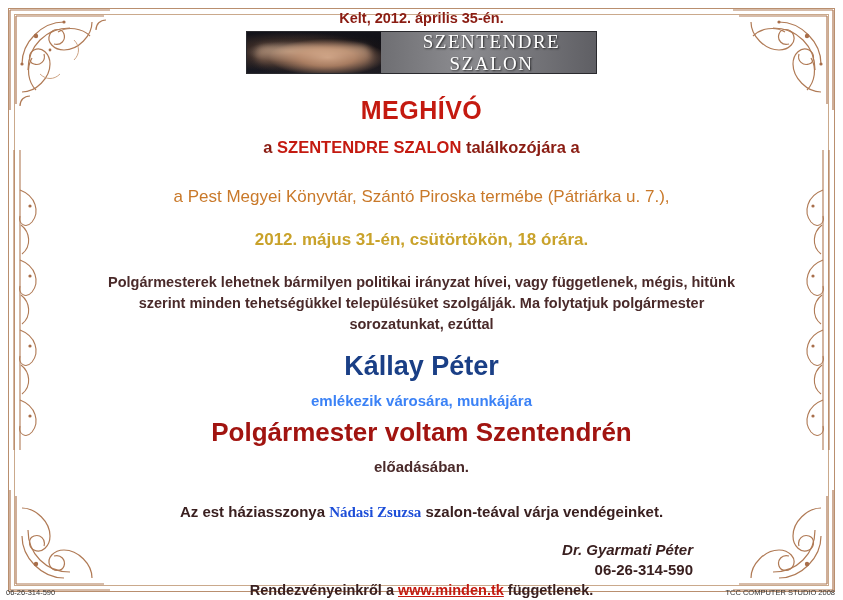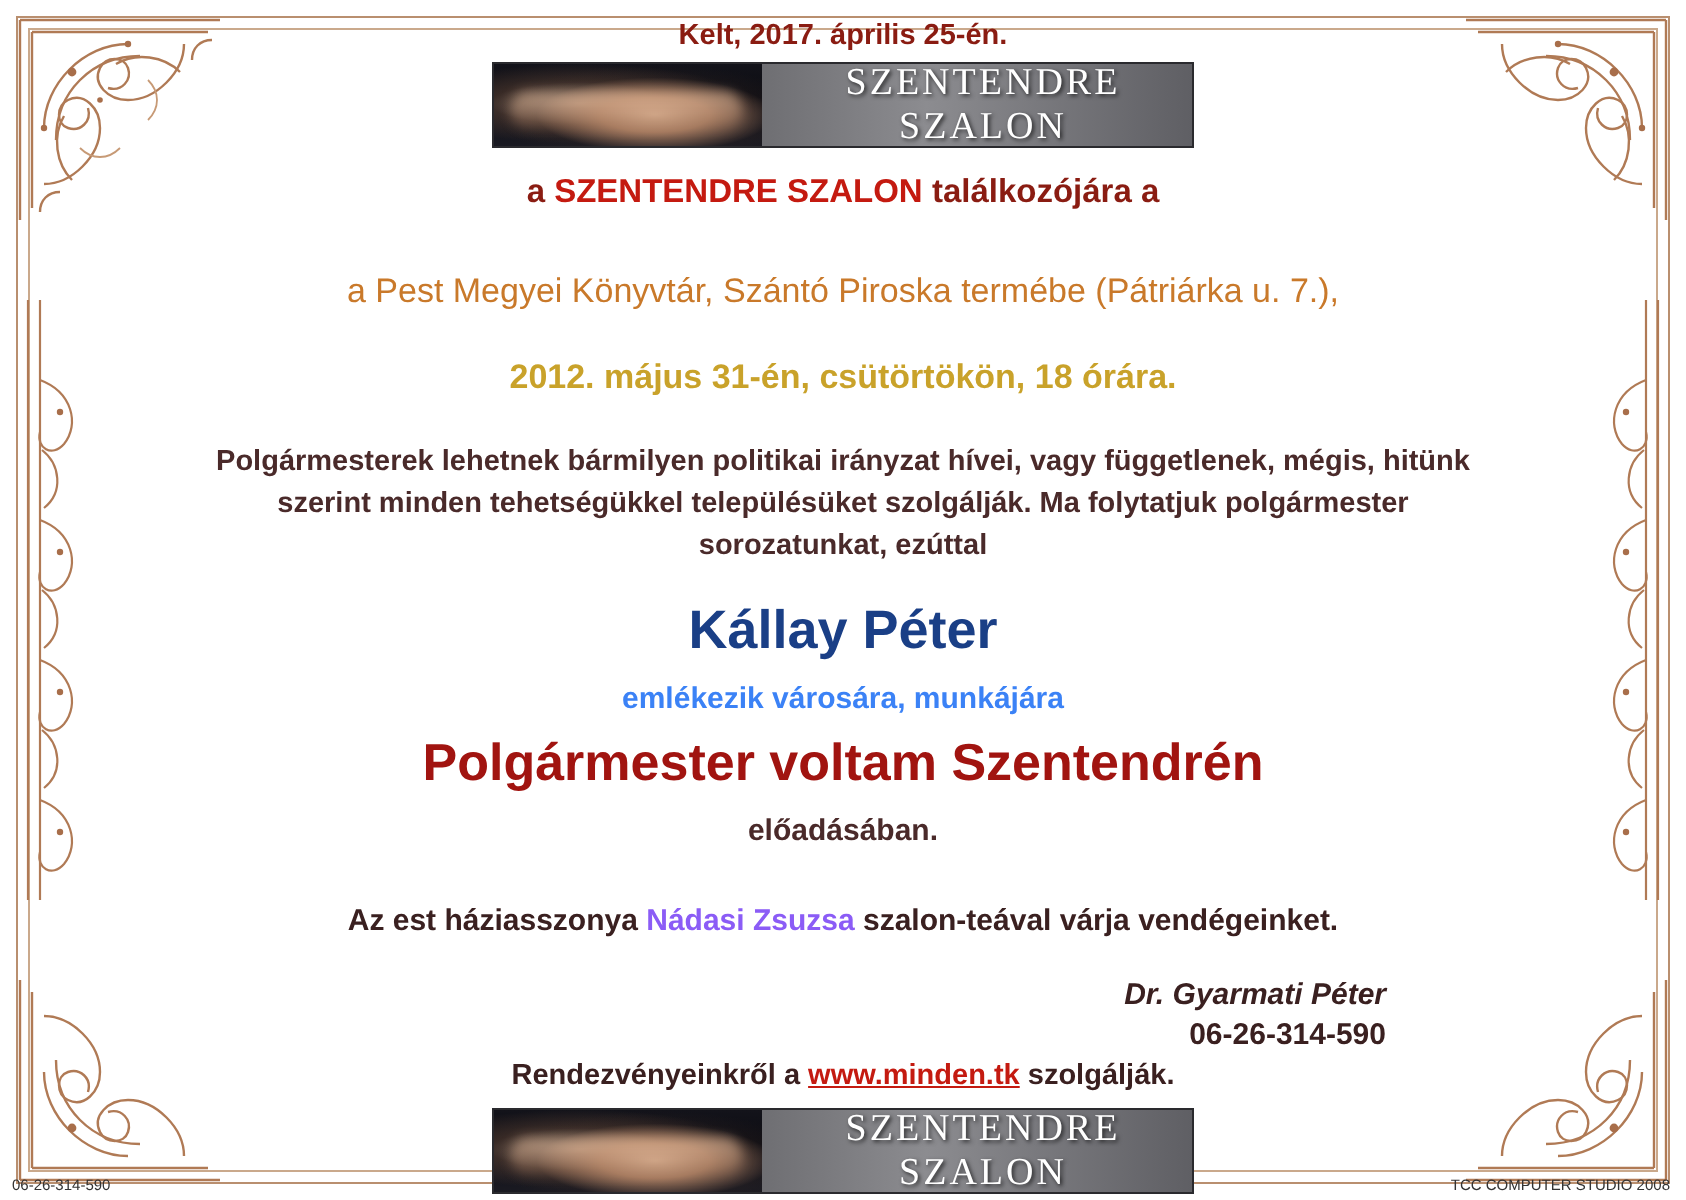--- a/index.html
+++ b/index.html
@@ -176,21 +176,21 @@
     font-weight: bold;
     color: #4a2a2a;
   }
 
   .hostess {
     margin-top: 28px;
     font-size: 15px;
     font-weight: bold;
     color: #3a2020;
   }
-  .hostess .name { color: #8b5cf6; }
+  .hostess .name { color: #1d4ed8; font-family: Liberation Serif, serif; }
 
   .signature {
     margin-top: 20px;
     margin-right: 90px;
     text-align: right;
     font-size: 15px;
     font-weight: bold;
     color: #3a2020;
     font-style: italic;
   }
@@ -352,27 +352,28 @@
         <circle cx="22" cy="56" r="1.6"></circle>
         <circle cx="22" cy="126" r="1.6"></circle>
         <circle cx="22" cy="196" r="1.6"></circle>
         <circle cx="22" cy="266" r="1.6"></circle>
       </g>
     </svg>
   </div>
 
   <div class="content">
 
-    <div class="kelt">Kelt, 2017. április 25-én.</div>
+    <div class="kelt">Kelt, 2012. április 35-én.</div>
 
     <div class="banner">
       <div class="photo"></div>
       <div class="bannertext">SZENTENDRE SZALON</div>
     </div>
 
+    <div class="meghivo">MEGHÍVÓ</div>
 
     <div class="line2">
       <span>a </span><span class="accent">SZENTENDRE SZALON</span><span> találkozójára a</span>
     </div>
 
     <div class="place">a Pest Megyei Könyvtár, Szántó Piroska termébe (Pátriárka u. 7.),</div>
     <div class="date2">2012. május 31-én, csütörtökön, 18 órára.</div>
 
     <div class="para">Polgármesterek lehetnek bármilyen politikai irányzat hívei, vagy függetlenek, mégis, hitünk szerint minden tehetségükkel településüket szolgálják. Ma folytatjuk polgármester sorozatunkat, ezúttal</div>
 
@@ -384,21 +385,21 @@
     <div class="hostess">
       <span>Az est háziasszonya </span><span class="name">Nádasi Zsuzsa</span><span> szalon-teával várja vendégeinket.</span>
     </div>
 
     <div class="signature">
       <span>Dr. Gyarmati Péter</span>
       <span class="phone">06-26-314-590</span>
     </div>
 
     <div class="website">
-      <span>Rendezvényeinkről a </span><a href="#">www.minden.tk</a><span> szolgálják.</span>
+      <span>Rendezvényeinkről a </span><a href="#">www.minden.tk</a><span> függetlenek.</span>
     </div>
 
     <div class="banner banner2">
       <div class="photo"></div>
       <div class="bannertext">SZENTENDRE SZALON</div>
     </div>
 
   </div>
 
   <div class="corner-id">06-26-314-590</div>

